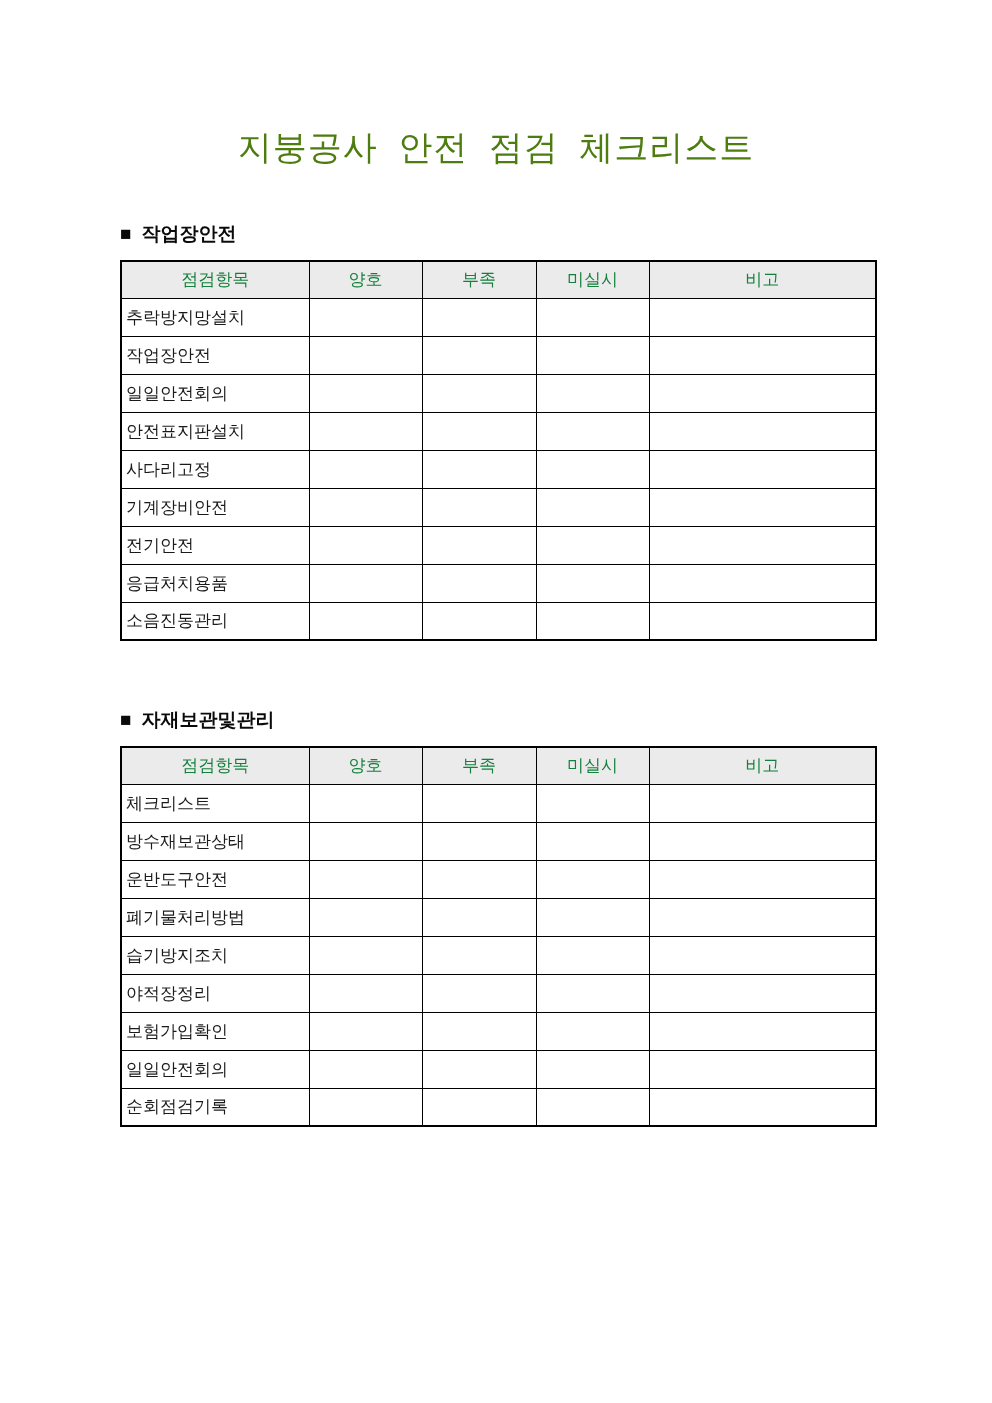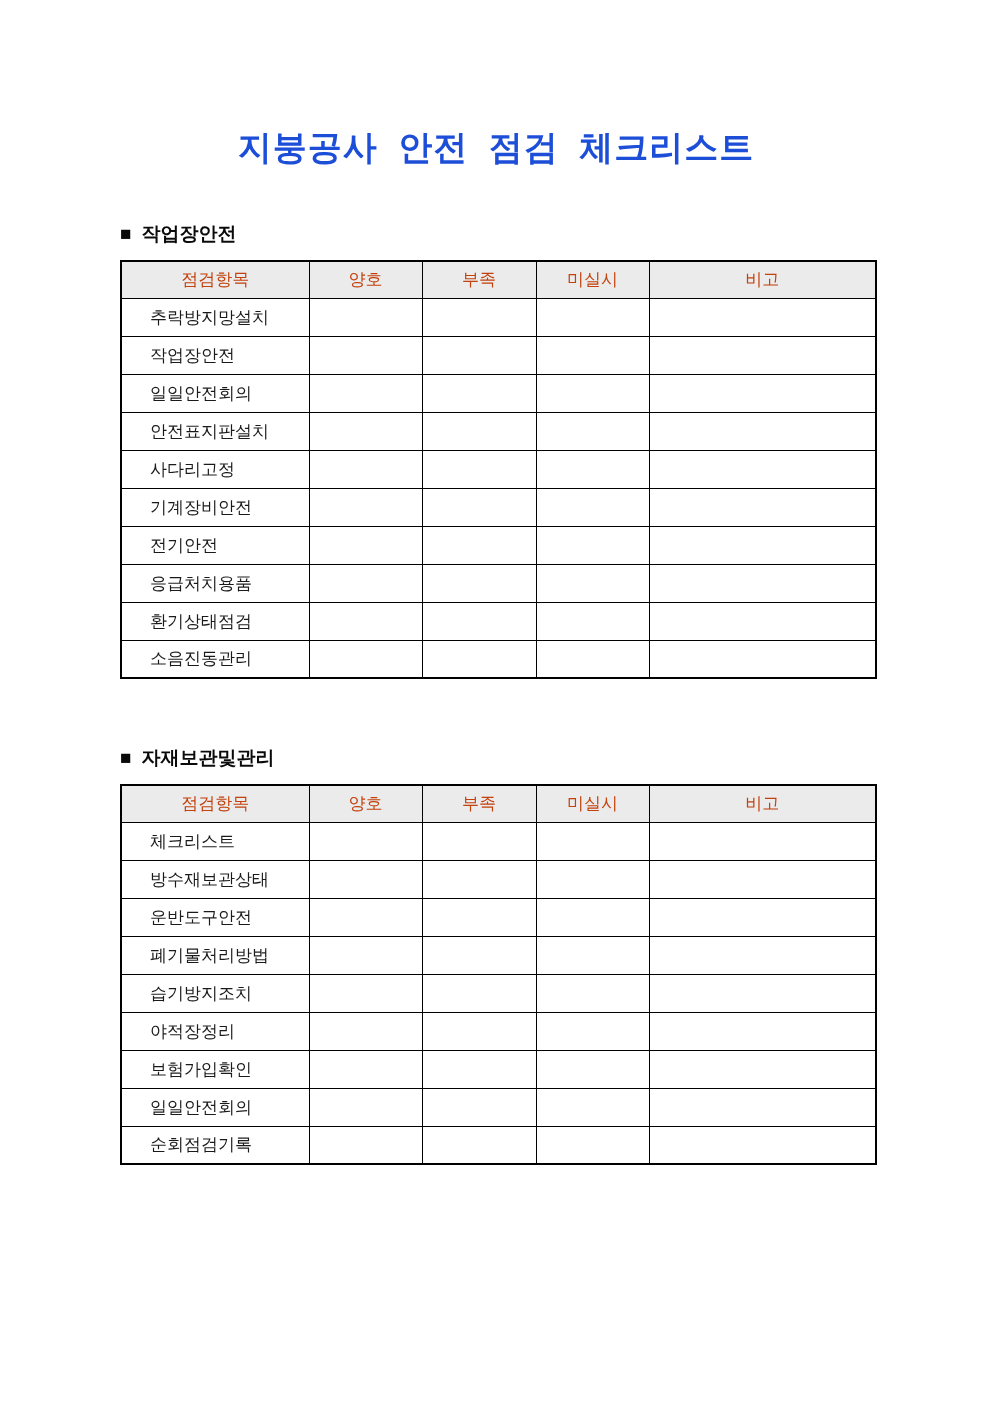--- a/index.html
+++ b/index.html
@@ -14,24 +14,24 @@
     height: 1403px;
     margin: 0 auto;
     background: #ffffff;
     overflow: hidden;
   }
   .doc-title {
     margin-top: 125px;
     text-align: center;
     font-size: 34px;
     line-height: 44px;
-    font-weight: bold;
+    font-weight: normal;
     letter-spacing: 1px;
     word-spacing: 10px;
-    color: #1d4ed8;
+    color: #4d7c0f;
   }
   .content {
     width: 755px;
     margin: 0 auto 0 120px;
   }
   .section-heading {
     margin-top: 52px;
     font-size: 19px;
     line-height: 26px;
     font-weight: bold;
@@ -61,25 +61,25 @@
     height: 38px;
     vertical-align: middle;
     overflow: hidden;
     white-space: nowrap;
   }
   table.checklist th {
     background: #ebebeb;
     font-weight: normal;
     text-align: center;
     height: 37px;
-    color: #c2410c;
+    color: #15803d;
   }
   table.checklist td.item-label {
     text-align: left;
-    padding-left: 28px;
+    padding-left: 4px;
     color: #1a1a1a;
   }
   table.checklist td.mark-cell {
     background: #ffffff;
   }
 </style>
 </head>
 <body>
 
 <div class="page">
@@ -160,27 +160,20 @@
             <td class="mark-cell"></td>
           </tr>
           <tr>
             <td class="item-label">응급처치용품</td>
             <td class="mark-cell"></td>
             <td class="mark-cell"></td>
             <td class="mark-cell"></td>
             <td class="mark-cell"></td>
           </tr>
           <tr>
-            <td class="item-label">환기상태점검</td>
-            <td class="mark-cell"></td>
-            <td class="mark-cell"></td>
-            <td class="mark-cell"></td>
-            <td class="mark-cell"></td>
-          </tr>
-          <tr>
             <td class="item-label">소음진동관리</td>
             <td class="mark-cell"></td>
             <td class="mark-cell"></td>
             <td class="mark-cell"></td>
             <td class="mark-cell"></td>
           </tr>
         </tbody>
       </table>
 
     <div class="section-heading second">

